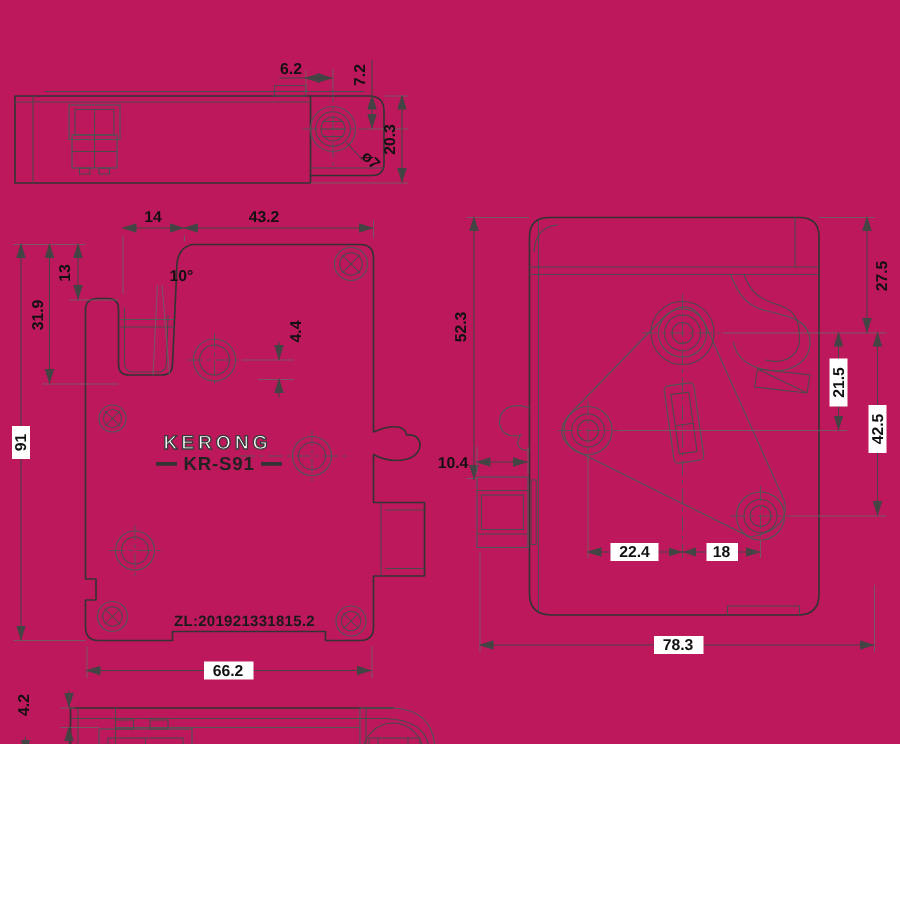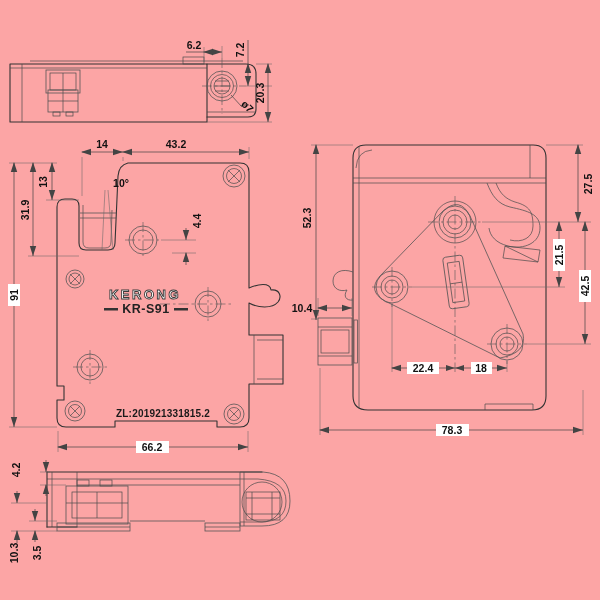--- a/index.html
+++ b/index.html
@@ -1,16 +1,16 @@
 <!DOCTYPE html>
 <html><head>
 <meta charset="utf-8">
 <style>
   html,body{margin:0;padding:0;background:#fff;}
-  .canvas{position:relative;width:600px;height:600px;background:#fca5a5;overflow:hidden;}
+  .canvas{position:relative;width:600px;height:496px;background:#be185d;overflow:hidden;}
   svg{display:block;}
   .outline{fill:none;stroke:#333;stroke-width:1.1;stroke-linejoin:round;stroke-linecap:round;}
   .thin{fill:none;stroke:#4a4a4a;stroke-width:.7;}
   .detail{fill:none;stroke:#555;stroke-width:.8;}
   .dim{stroke:#444;stroke-width:.7;fill:none;}
   .ext{stroke:#666;stroke-width:.55;fill:none;}
   .cl{stroke:#555;stroke-width:.6;stroke-dasharray:10 3 2.5 3;fill:none;}
   .dimtxt{font:bold 10.5px "Liberation Sans",sans-serif;fill:#111;text-anchor:middle;}
   .bgbox{fill:#fff;}
   .brand{font:bold 13px "Liberation Sans",sans-serif;fill:#fff;stroke:#3a3a3a;stroke-width:.9;letter-spacing:2.5px;text-anchor:middle;}

